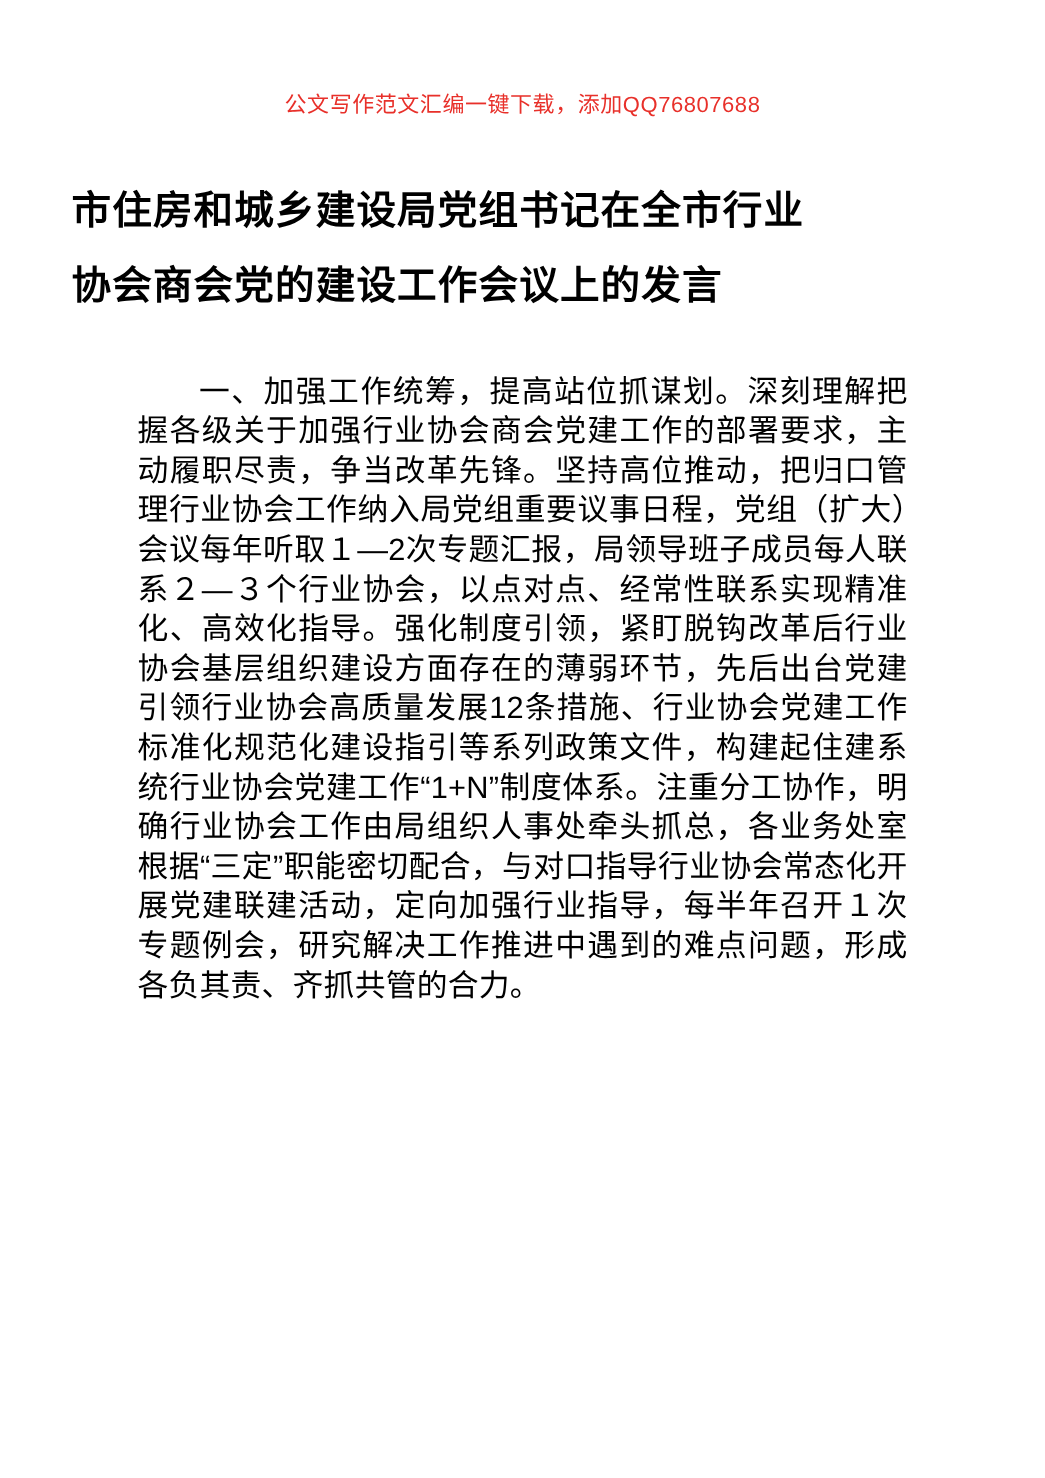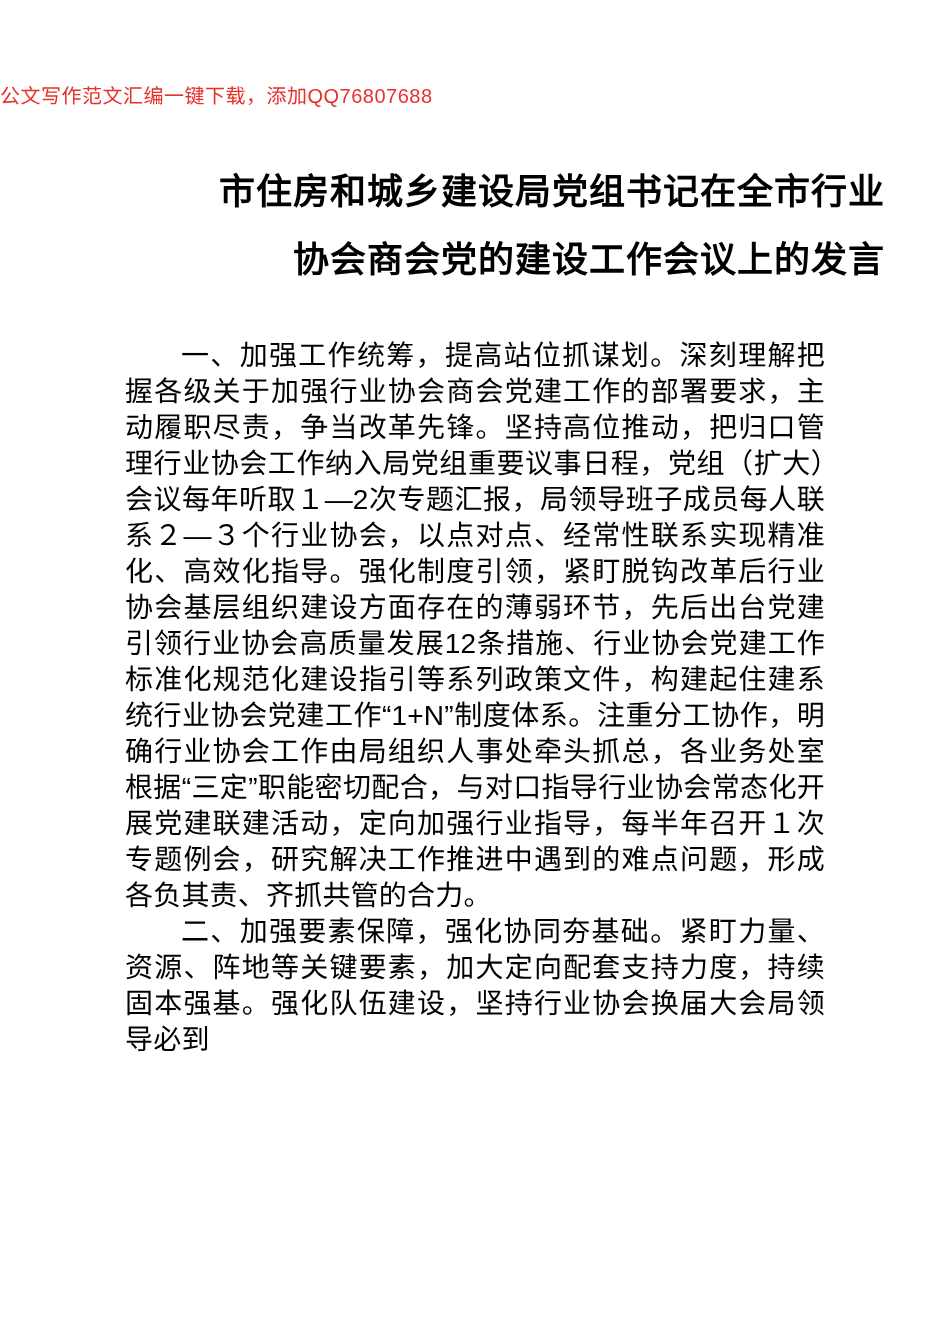--- a/index.html
+++ b/index.html
@@ -12,30 +12,30 @@
   .page {
     position: relative;
     width: 950px;
     height: 1344px;
     margin: 0 auto;
     background: #ffffff;
     overflow: hidden;
   }
   .notice {
     padding-top: 84px;
-    text-align: left;
+    text-align: center;
     font-size: 20px;
     line-height: 24px;
     color: #e8302a;
     letter-spacing: 0.5px;
   }
   .doc-title {
     margin: 50px auto 0;
     width: 820px;
-    text-align: right;
+    text-align: left;
     font-size: 36px;
     font-weight: bold;
     line-height: 68px;
     letter-spacing: 1px;
   }
   .doc-title .title-line {
     display: block;
   }
   .doc-body {
     width: 700px;
@@ -60,16 +60,15 @@
 
   <div class="notice">公文写作范文汇编一键下载，添加QQ76807688</div>
 
   <h1 class="doc-title">
     <span class="title-line">市住房和城乡建设局党组书记在全市行业</span>
     <span class="title-line">协会商会党的建设工作会议上的发言</span>
   </h1>
 
   <div class="doc-body">
     <p>一、加强工作统筹，提高站位抓谋划。深刻理解把握各级关于加强行业协会商会党建工作的部署要求，主动履职尽责，争当改革先锋。坚持高位推动，把归口管理行业协会工作纳入局党组重要议事日程，党组（扩大）会议每年听取１—2次专题汇报，局领导班子成员每人联系２—３个行业协会，以点对点、经常性联系实现精准化、高效化指导。强化制度引领，紧盯脱钩改革后行业协会基层组织建设方面存在的薄弱环节，先后出台党建引领行业协会高质量发展12条措施、行业协会党建工作标准化规范化建设指引等系列政策文件，构建起住建系统行业协会党建工作“1+N”制度体系。注重分工协作，明确行业协会工作由局组织人事处牵头抓总，各业务处室根据“三定”职能密切配合，与对口指导行业协会常态化开展党建联建活动，定向加强行业指导，每半年召开１次专题例会，研究解决工作推进中遇到的难点问题，形成各负其责、齐抓共管的合力。</p>
-    <p>二、加强要素保障，强化协同夯基础。紧盯力量、资源、阵地等关键要素，加大定向配套支持力度，持续固本强基。强化队伍建设，坚持行业协会换届大会局领导必到</p>
   </div>
 
 </div>
 
 </body></html>

